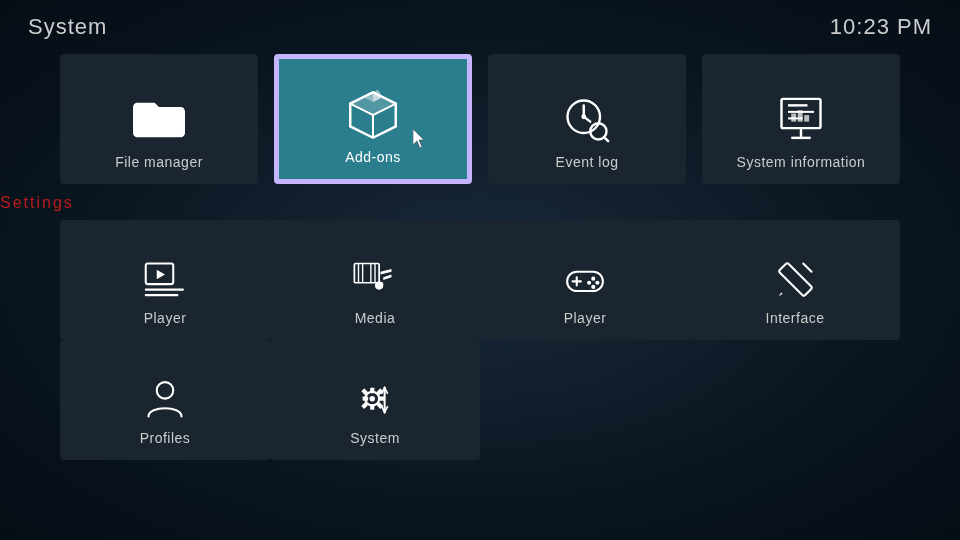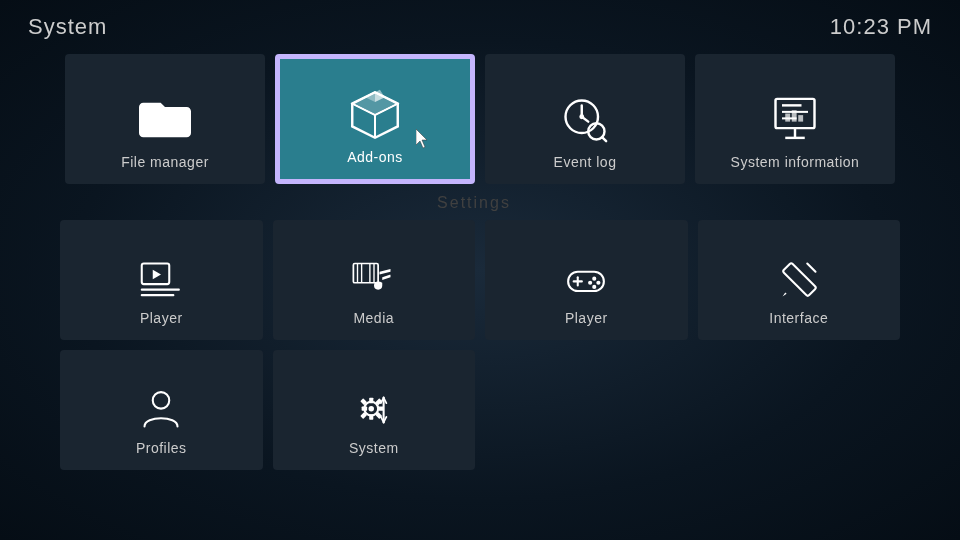--- a/index.html
+++ b/index.html
@@ -34,21 +34,21 @@
       font-size: 22px;
       font-weight: 300;
       color: #ccc;
       letter-spacing: 1px;
     }
 
     
     .top-row {
       display: flex;
       justify-content: center;
-      gap: 10px;
+      gap: 16px;
       padding: 8px 60px 4px 60px;
     }
 
     .tile {
       display: flex;
       flex-direction: column;
       align-items: center;
       justify-content: flex-end;
       width: 200px;
       height: 130px;
@@ -71,33 +71,32 @@
       font-weight: 300;
       letter-spacing: 0.5px;
     }
 
     .tile.active .tile-label {
       color: #fff;
     }
 
     
     .section-label {
-      text-align: center;
+      text-align: left;
       font-size: 16px;
       font-weight: 300;
-      color: #404040;
+      color: #b91c1c;
       letter-spacing: 2px;
       margin: 6px 12px 4px 0;
     }
 
     
     .settings-grid {
       display: grid;
       grid-template-columns: repeat(4, 1fr);
-      gap: 10px;
       padding: 4px 60px 4px 60px;
     }
 
     .settings-grid .tile {
       width: 100%;
       height: 120px;
     }
 
     
     .svg-icon {

